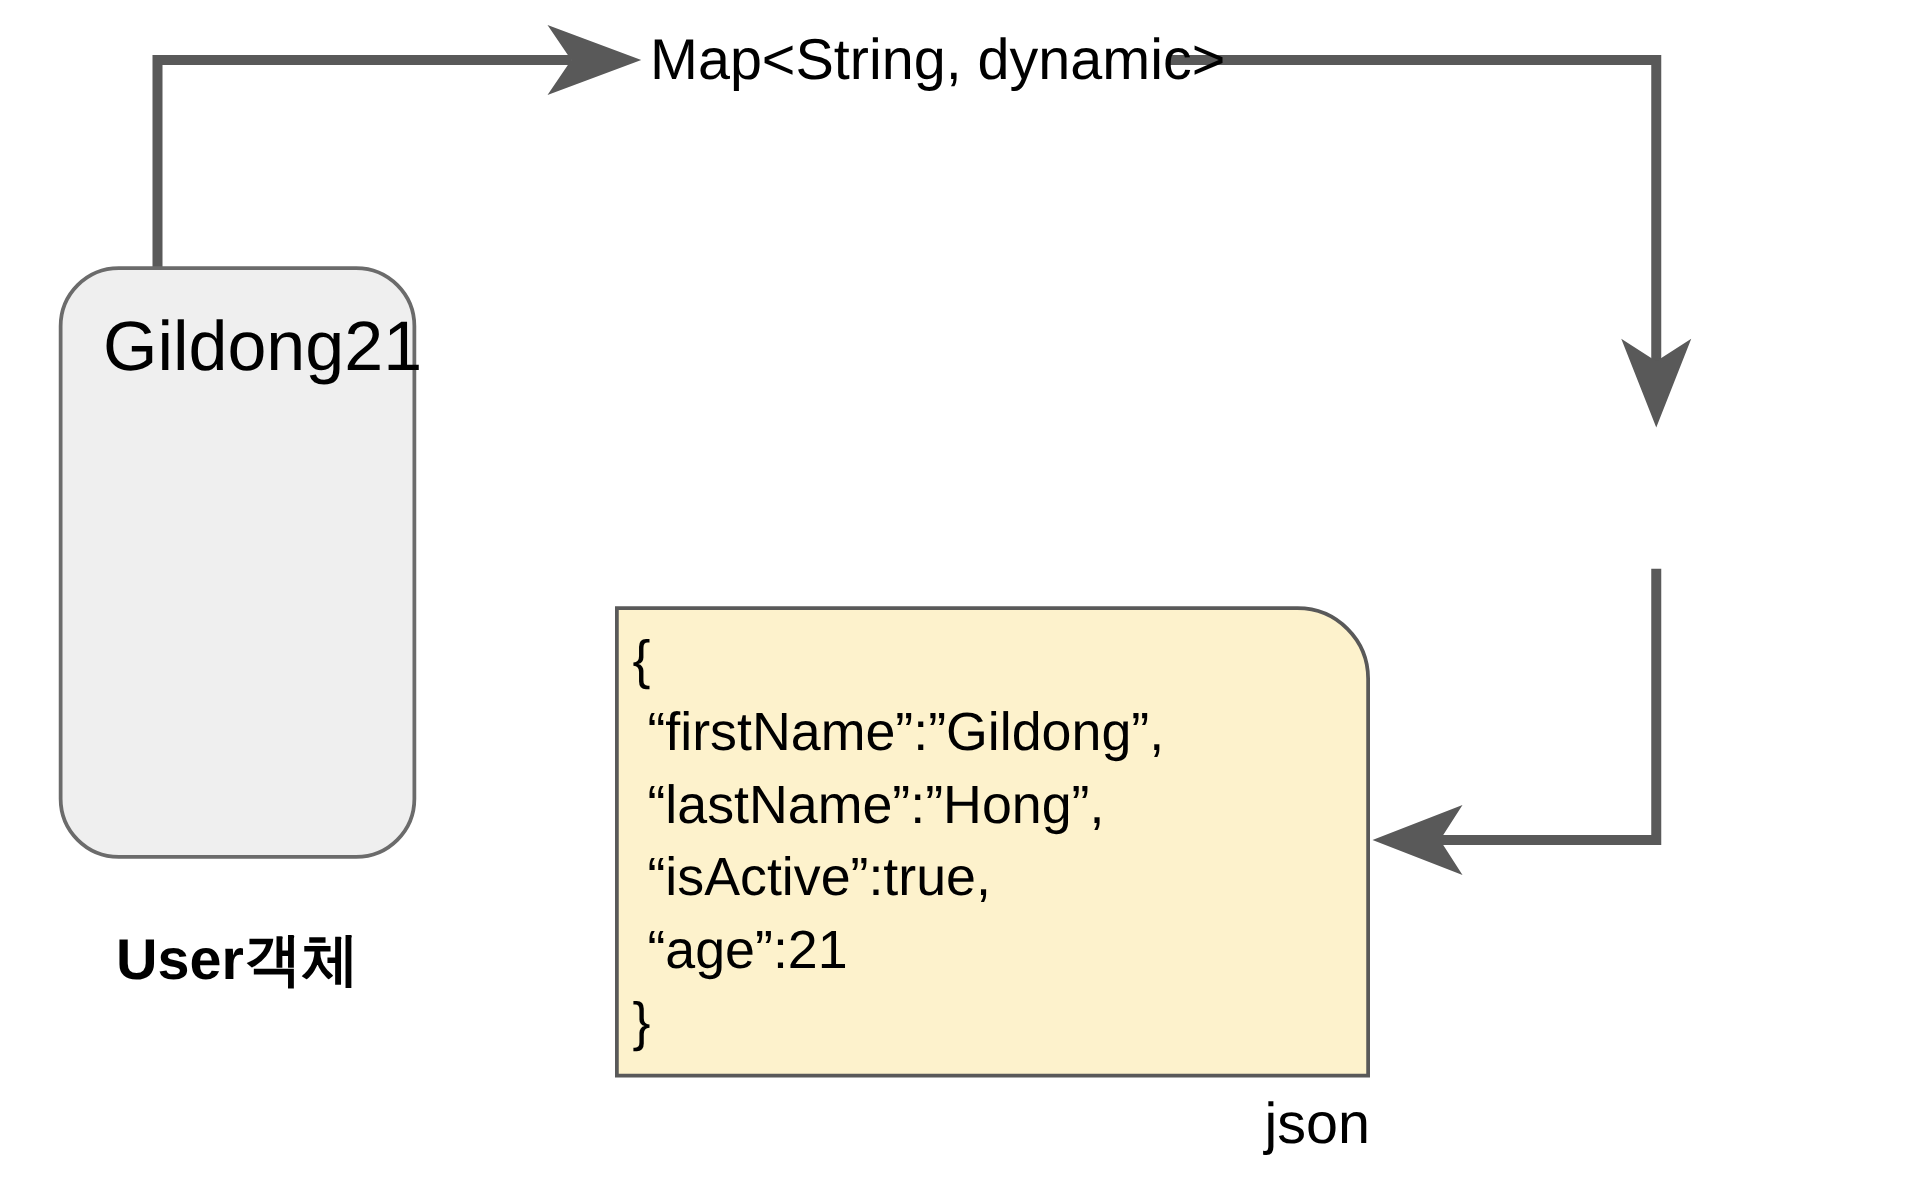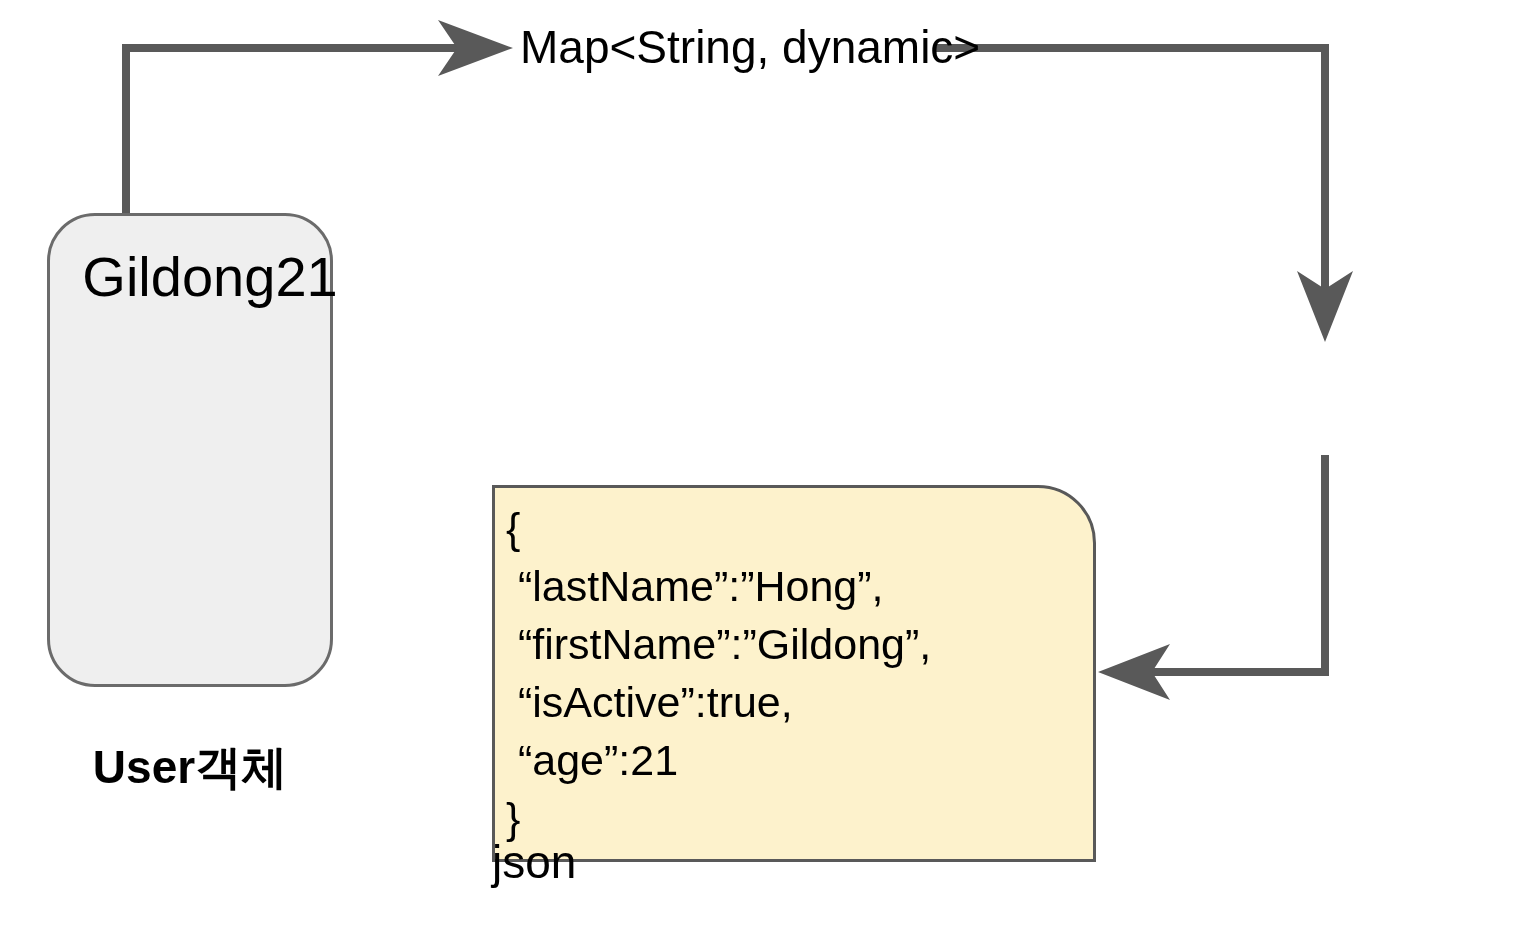--- a/index.html
+++ b/index.html
@@ -68,23 +68,23 @@
     border-top-right-radius: 58px;
     padding: 11px 0 0 11px;
     font-size: 43px;
     line-height: 58px;
   }
   #json-box .code-line {
     white-space: pre;
   }
   #json-caption {
     left: 492px;
-    top: 835px;
+    top: 871px;
     width: 604px;
-    text-align: left;
+    text-align: right;
   }
 </style>
 </head>
 <body>
 
 <div id="canvas">
 
   <svg id="connectors" viewBox="0 0 1537 946" xmlns="http://www.w3.org/2000/svg">
 
     <path d="M126 216 L126 48 L457 48" fill="none" stroke-width="8" stroke-linejoin="miter" stroke="#595959"></path>
@@ -102,22 +102,22 @@
     <div class="obj-line">21</div>
   </div>
 
   <div id="user-caption" class="label">User객체</div>
 
   <div id="map-label" class="label">Map&lt;String, dynamic&gt;</div>
 
 
   <div id="json-box">
     <div class="code-line">{</div>
+    <div class="code-line"> “firstName”:”Gildong”,</div>
     <div class="code-line"> “lastName”:”Hong”,</div>
-    <div class="code-line"> “firstName”:”Gildong”,</div>
     <div class="code-line"> “isActive”:true,</div>
     <div class="code-line"> “age”:21</div>
     <div class="code-line">}</div>
   </div>
 
   <div id="json-caption" class="label">json</div>
 
 </div>
 
 </body></html>

